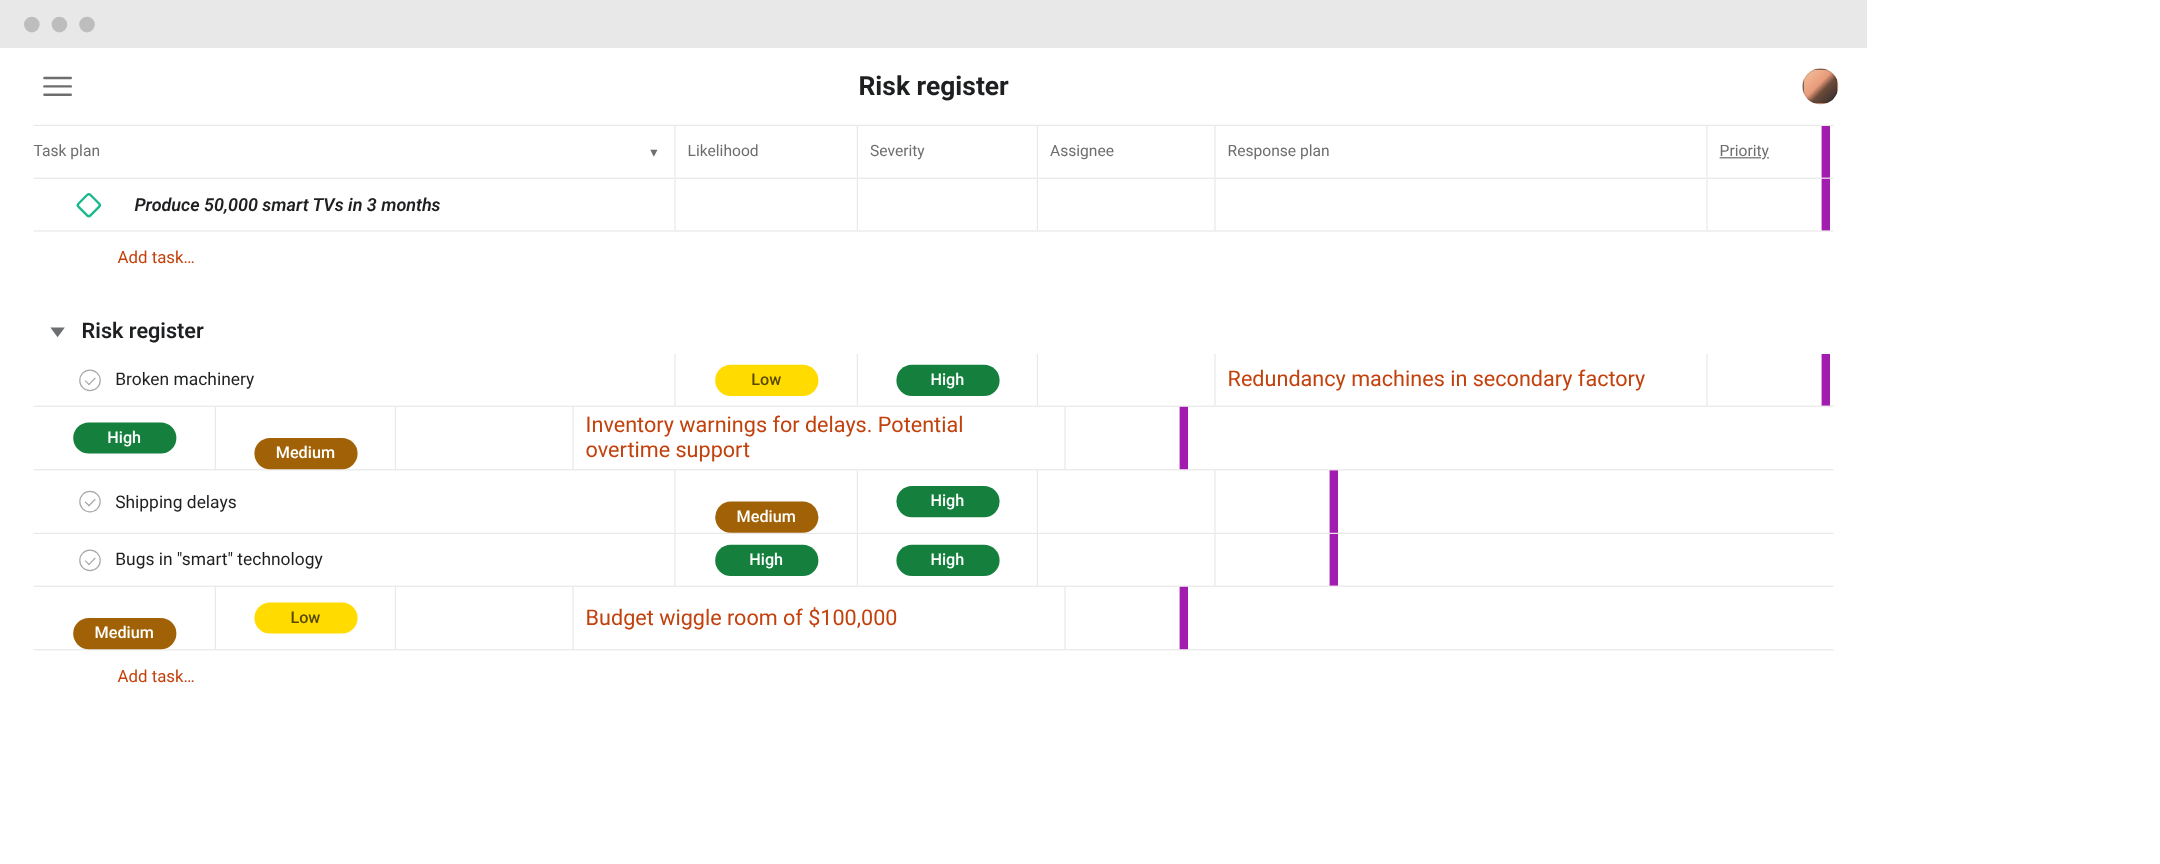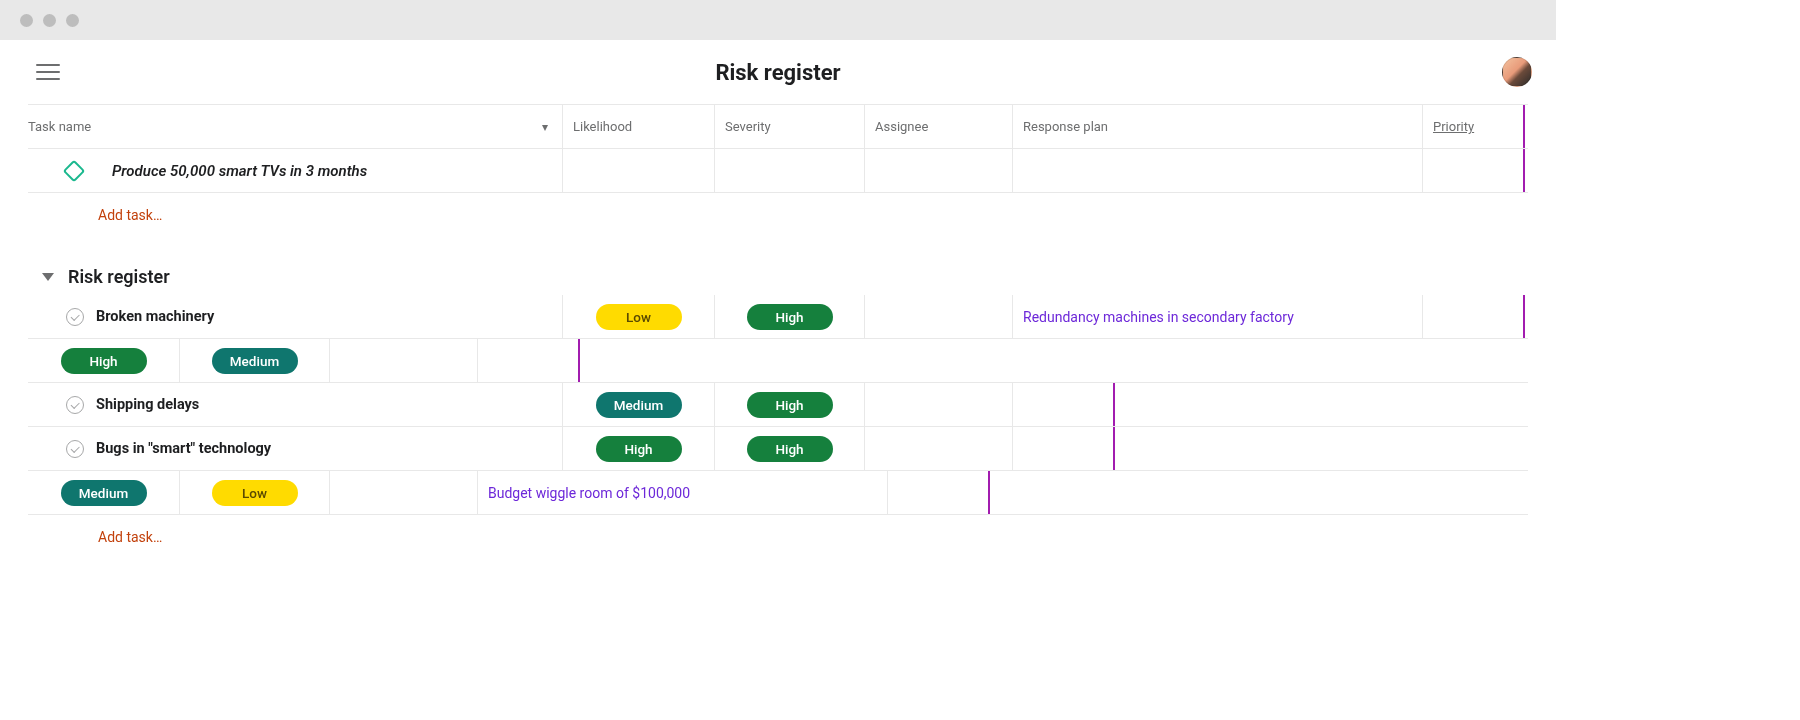--- a/index.html
+++ b/index.html
@@ -98,21 +98,21 @@
     justify-content: center;
   }
   .col-assignee {
     width: 148px;
   }
   .col-response {
     width: 410px;
   }
   .col-priority {
     width: 102px;
-    border-right: 2px solid #a21caf;
+    border-right: 7px solid #a21caf;
     text-decoration: underline;
   }
   .header-row .col {
     color: #6d6e6f;
     font-size: 13px;
     font-weight: 400;
     justify-content: flex-start;
   }
   .header-row .col-task {
     position: relative;
@@ -168,21 +168,20 @@
   .section-title {
     font-size: 18px;
     font-weight: 600;
     color: #1e1f21;
   }
   .task-row .col-task {
     gap: 12px;
     padding-left: 38px;
     font-size: 14.5px;
     color: #1e1f21;
-    font-weight: bold;
   }
   .check-circle {
     width: 18px;
     height: 18px;
     border: 1.5px solid #a7a8a9;
     border-radius: 50%;
     flex-shrink: 0;
     position: relative;
   }
   .check-circle::after {
@@ -202,24 +201,24 @@
     justify-content: center;
     height: 26px;
     min-width: 86px;
     padding: 0 18px;
     border-radius: 13px;
     font-size: 13.5px;
     font-weight: 500;
   }
   .pill-low-yellow { background: #ffdb00; color: #5a4a00; }
   .pill-high-pink { background: #15803d; color: #fff; }
-  .pill-medium-orange { background: #0f766e; color: #fff; }
+  .pill-medium-orange { background: #a16207; color: #fff; margin-top: 26px; }
   .col-response {
-    font-size: 14px;
-    color: #6d28d9;
+    font-size: 18px;
+    color: #c2410c;
   }
 </style>
 </head>
 <body>
 
 <div class="titlebar">
   <div class="traffic-dot"></div>
   <div class="traffic-dot"></div>
   <div class="traffic-dot"></div>
 </div>
@@ -231,21 +230,21 @@
       <span></span>
   </div>
   <div class="page-title">Risk register</div>
   <div class="avatar"></div>
 </div>
 
 <div class="grid">
 
   <div class="grid-row header-row">
     <div class="col col-task">
-      <span>Task name</span>
+      <span>Task plan</span>
       <span class="chevron-down">▾</span>
     </div>
     <div class="col col-likelihood">Likelihood</div>
     <div class="col col-severity">Severity</div>
     <div class="col col-assignee">Assignee</div>
     <div class="col col-response">Response plan</div>
     <div class="col col-priority">Priority</div>
   </div>
 
   <div class="grid-row goal-row">
@@ -290,20 +289,21 @@
         <div class="col col-priority"></div>
       </div>
       <div class="grid-row task-row">
         <div class="col col-likelihood">
           <span class="pill pill-high-pink">High</span>
         </div>
         <div class="col col-severity">
           <span class="pill pill-medium-orange">Medium</span>
         </div>
         <div class="col col-assignee"></div>
+        <div class="col col-response">Inventory warnings for delays. Potential overtime support</div>
         <div class="col col-priority"></div>
       </div>
       <div class="grid-row task-row">
         <div class="col col-task">
           <span class="check-circle"></span>
           <span>Shipping delays</span>
         </div>
         <div class="col col-likelihood">
           <span class="pill pill-medium-orange">Medium</span>
         </div>

